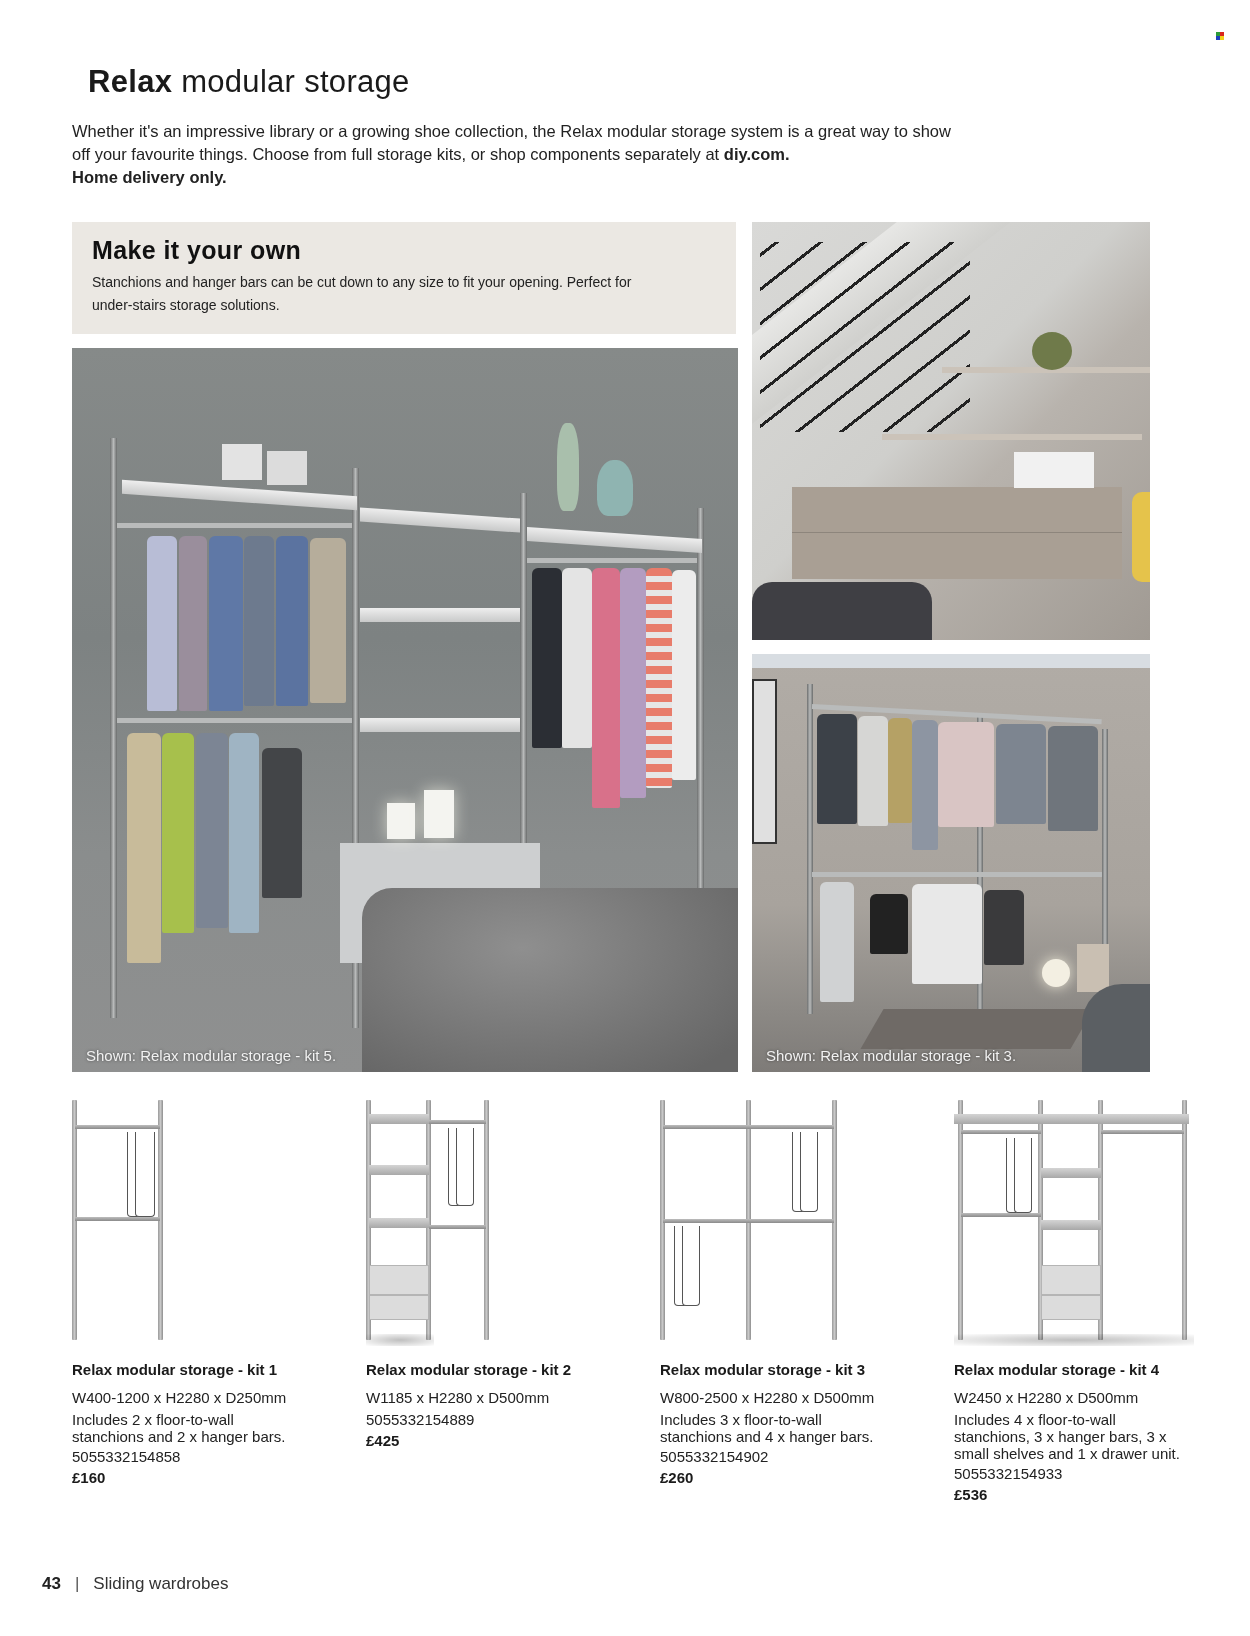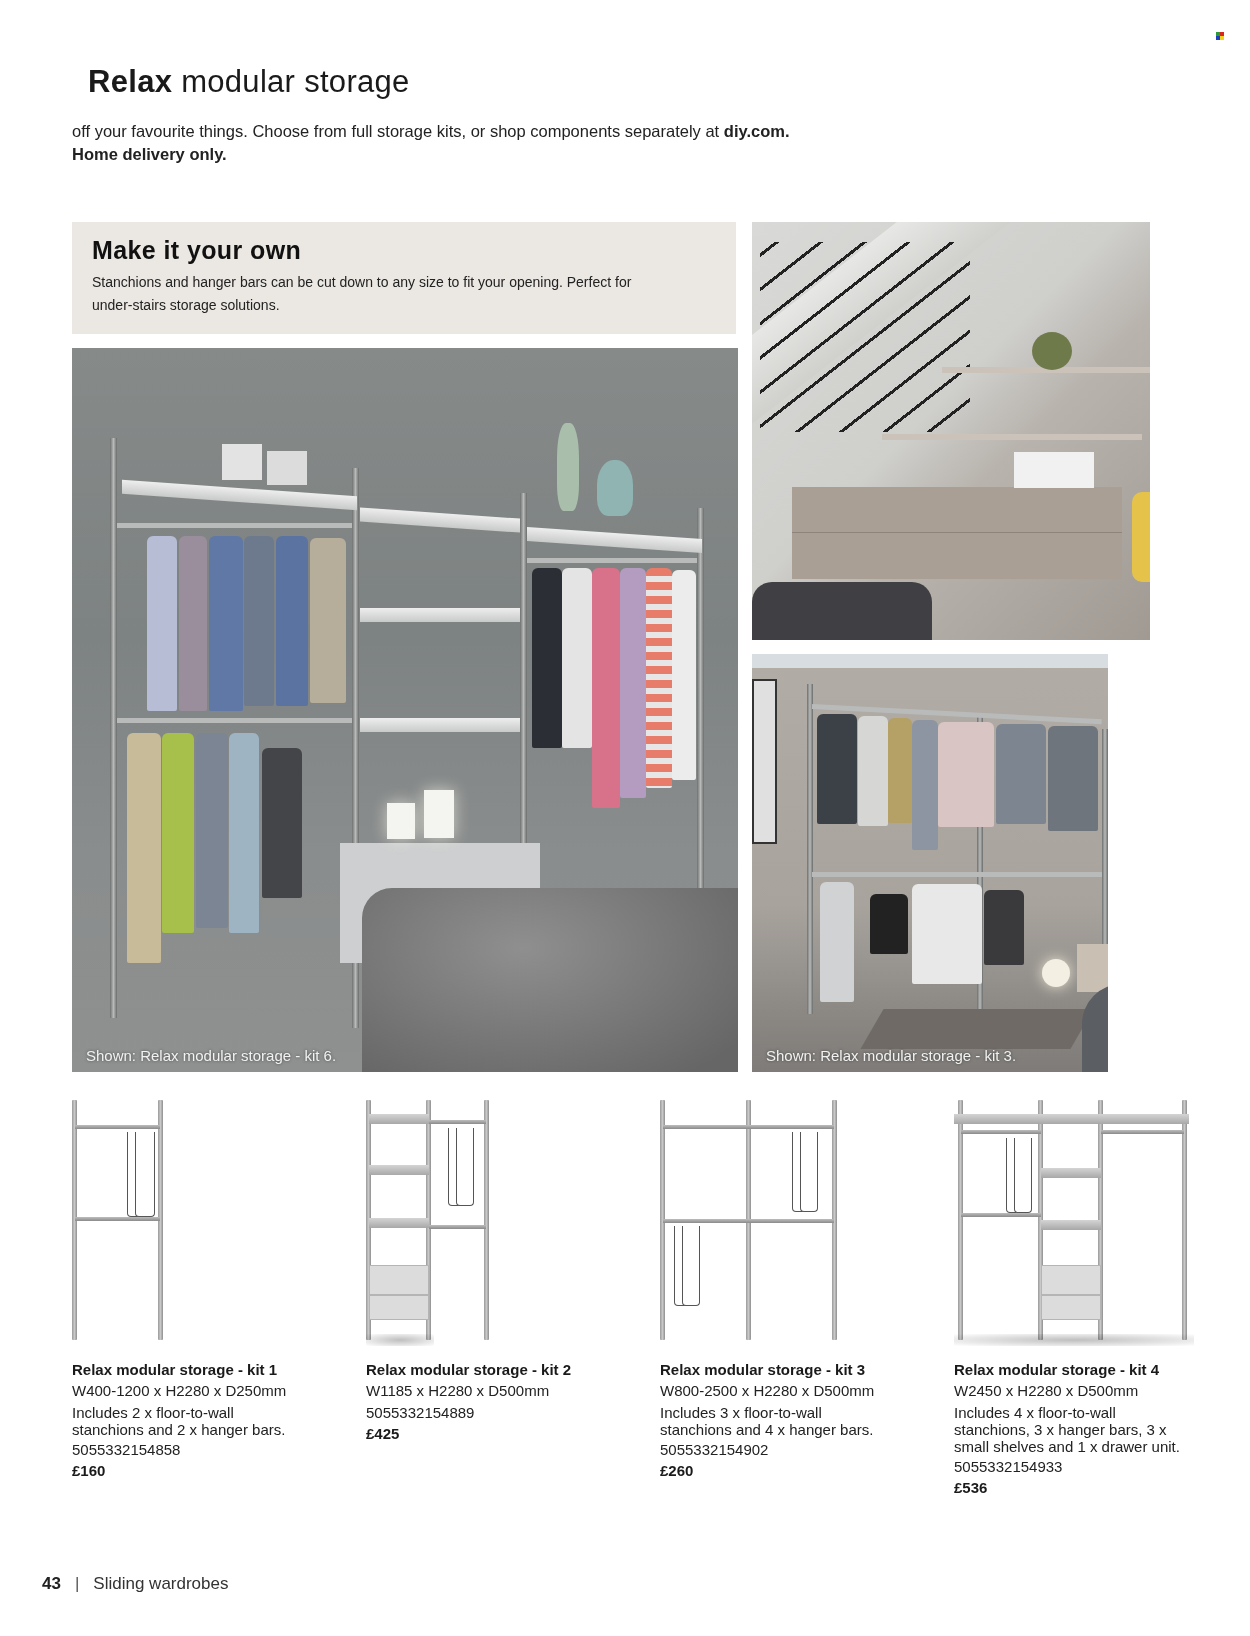--- a/index.html
+++ b/index.html
@@ -22,28 +22,28 @@
     .photo { position: absolute; overflow: hidden; }
     .photo .caption { position: absolute; left: 14px; bottom: 8px; color: #f2f2f2; font-size: 15px; text-shadow: 0 0 3px rgba(0,0,0,0.5); }
 
     
     #photo-main { left: 72px; top: 348px; width: 666px; height: 724px;
       background: linear-gradient(180deg, #868a89 0%, #7d8282 40%, #8a8d8d 70%, #8f9090 100%); }
     
     #photo-stairs { left: 752px; top: 222px; width: 398px; height: 418px;
       background: linear-gradient(135deg, #d9d9d7 0%, #cfcfcc 45%, #b8b3ad 60%, #a09a93 100%); }
     
-    #photo-kit3 { left: 752px; top: 654px; width: 356px; height: 418px;
+    #photo-kit3 { left: 752px; top: 654px; width: 398px; height: 418px;
       background: linear-gradient(180deg, #b1aca6 0%, #a8a39d 60%, #8c8985 85%, #7e7b78 100%); }
 
     .kits { position: absolute; left: 72px; top: 1100px; width: 1078px; display: flex; gap: 44px; }
     .kit { width: 272px; margin-right: 0; }
     .kit .drawing { width: 250px; height: 240px; position: relative; margin-bottom: 20px; }
     .kit .name { font-size: 15px; font-weight: 700; color: #1a1a1a; line-height: 20px; }
-    .kit .dims { font-size: 15px; color: #222; line-height: 20px; margin-top: 1px; }
+    .kit .dims { font-size: 15px; color: #222; line-height: 20px; margin-top: 8px; }
     .kit .includes { font-size: 15px; color: #222; line-height: 17px; margin-top: 3px; width: 232px; }
     .kit .code { font-size: 15px; color: #222; line-height: 20px; margin-top: 2px; }
     .kit .price { font-size: 15px; font-weight: 700; color: #1a1a1a; line-height: 20px; margin-top: 1px; }
 
     .footer { position: absolute; left: 42px; top: 1574px; font-size: 17px; color: #333; display: flex; gap: 14px; align-items: center; }
     .footer .num { font-weight: 700; color: #222; }
     .footer .sep { color: #555; }
 
     
     .pole { position: absolute; width: 5px; background: linear-gradient(90deg,#9a9a9a,#c8c8c8,#8e8e8e); top: 0; bottom: 0; border-radius: 1px; }
@@ -66,20 +66,21 @@
 <div class="logo">
   <span style="background:#2e9b3a"></span>
     <span style="background:#d9261c"></span>
   <span style="background:#1d3fbf"></span>
     <span style="background:#f2d21b"></span>
 </div>
 
 <h1 class="page-title"><b>Relax</b><span> modular storage</span></h1>
 
 <div class="intro">
+  <div>Whether it's an impressive library or a growing shoe collection, the Relax modular storage system is a great way to show</div>
   <div><span>off your favourite things. Choose from full storage kits, or shop components separately at </span><b>diy.com.</b></div>
   <div><b>Home delivery only.</b></div>
 </div>
 
 <div class="callout">
   <h2>Make it your own</h2>
   <p>Stanchions and hanger bars can be cut down to any size to fit your opening. Perfect for under-stairs storage solutions.</p>
 </div>
 
 <div class="photo" id="photo-main">
@@ -123,21 +124,21 @@
   <div class="ph-garment" style="left:90px;top:385px;width:32px;height:200px;background:#a7c04c"></div>
   <div class="ph-garment" style="left:124px;top:385px;width:32px;height:195px;background:#7c8594"></div>
   <div class="ph-garment" style="left:157px;top:385px;width:30px;height:200px;background:#9fb4c3"></div>
   <div class="ph-garment" style="left:190px;top:400px;width:40px;height:150px;background:#434548"></div>
 
   <div style="position:absolute;left:268px;top:495px;width:200px;height:120px;background:#cdcfd0"></div>
   <div style="position:absolute;left:315px;top:455px;width:28px;height:36px;background:#f4f4f0;box-shadow:0 0 16px rgba(255,255,240,.6)"></div>
   <div style="position:absolute;left:352px;top:442px;width:30px;height:48px;background:#f4f4f0;box-shadow:0 0 16px rgba(255,255,240,.6)"></div>
 
   <div class="ph-bed" style="left:290px;top:540px;width:400px;height:200px"></div>
-  <div class="caption">Shown: Relax modular storage - kit 6.</div>
+  <div class="caption">Shown: Relax modular storage - kit 5.</div>
 </div>
 
 <div class="photo" id="photo-stairs">
   <div style="position:absolute;left:-60px;top:160px;width:560px;height:70px;background:linear-gradient(180deg,#e7e7e5,#d0d0cd);transform:rotate(-38deg);transform-origin:left top"></div>
   <div style="position:absolute;left:8px;top:20px;width:210px;height:190px;background:repeating-linear-gradient(-38deg,transparent 0 24px,#222 24px 27px)"></div>
   <div style="position:absolute;left:40px;top:265px;width:330px;height:92px;background:#a99f94"></div>
   <div style="position:absolute;left:40px;top:310px;width:330px;height:1px;background:#8d857c"></div>
   <div class="ph-shelf" style="left:190px;top:145px;width:210px;height:6px;background:#cbc3b9"></div>
   <div class="ph-shelf" style="left:130px;top:212px;width:260px;height:6px;background:#cbc3b9"></div>
   <div style="position:absolute;left:262px;top:230px;width:80px;height:36px;background:#f1f1f1"></div>

